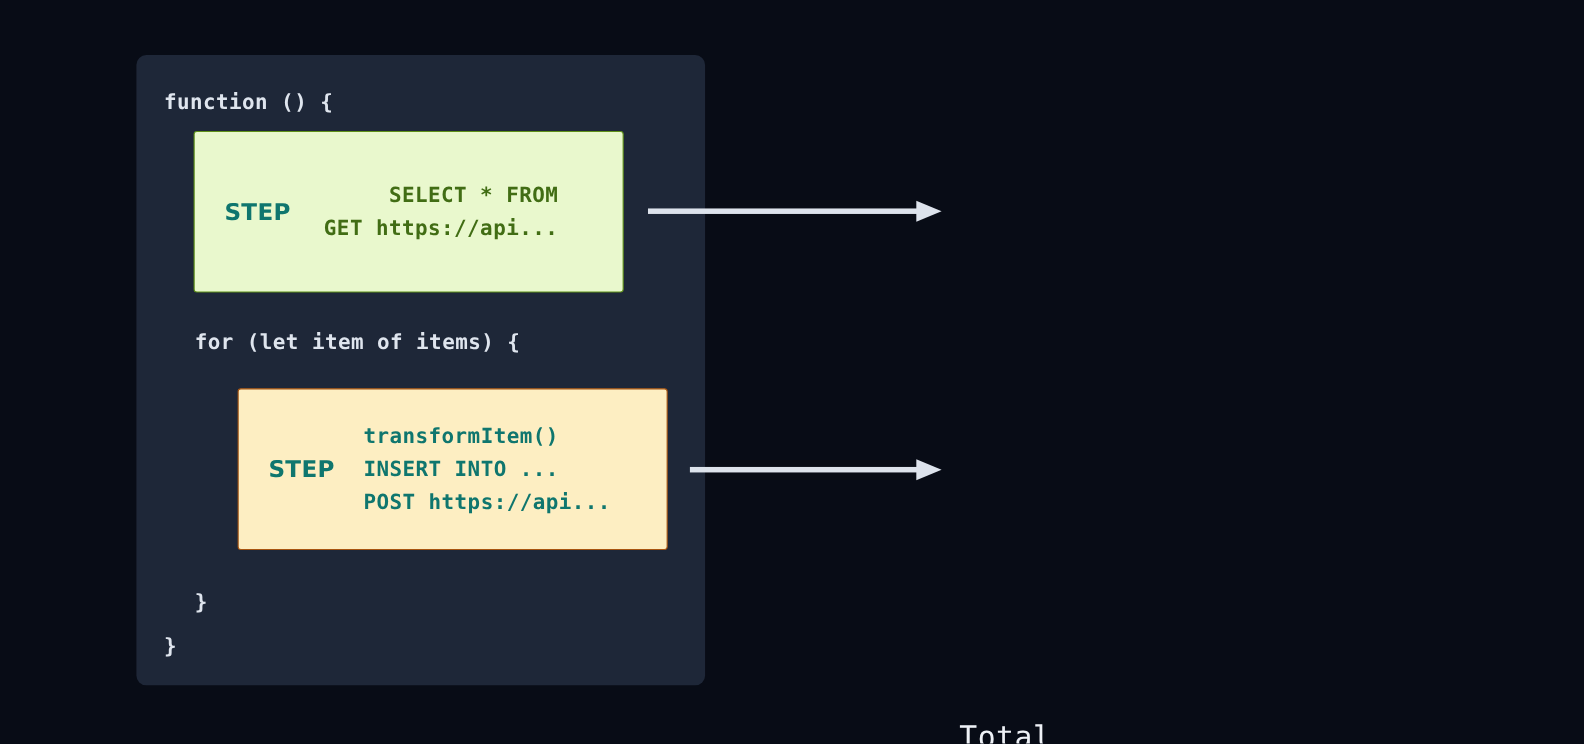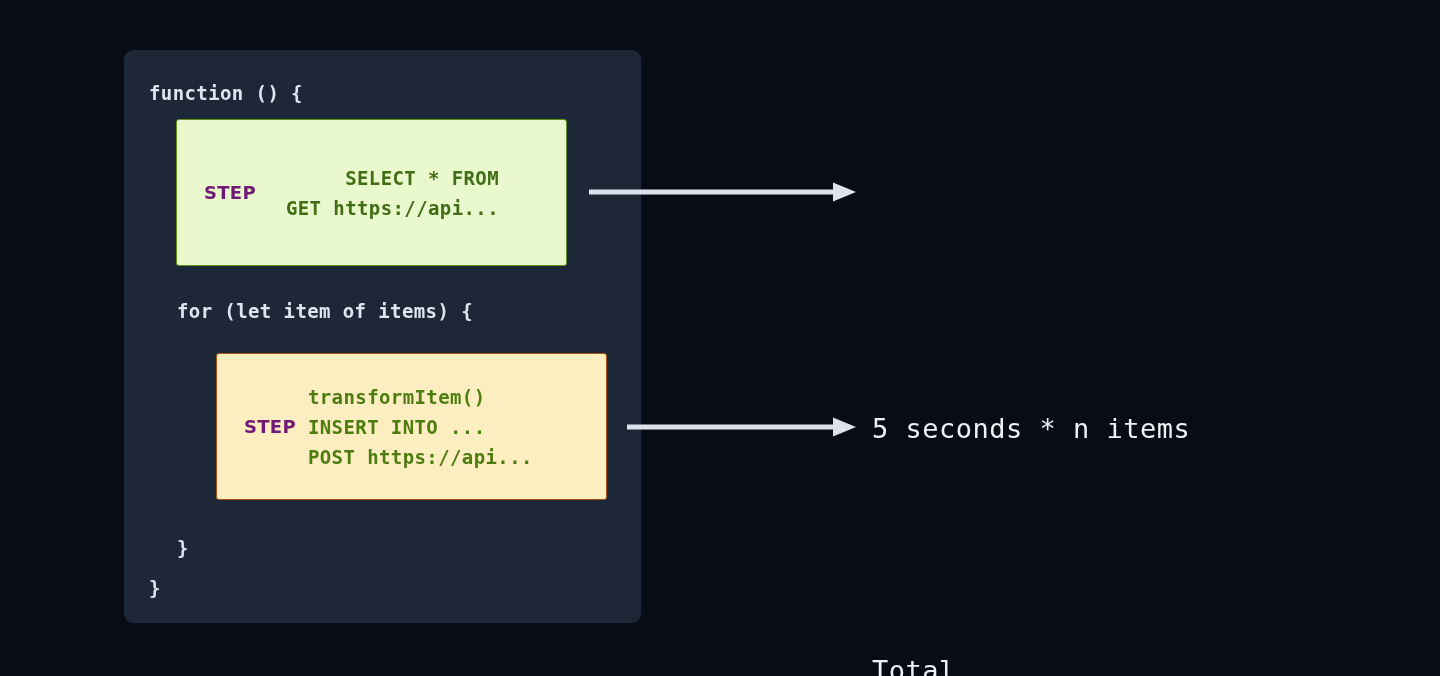--- a/index.html
+++ b/index.html
@@ -72,39 +72,39 @@
     top: 303px;
     width: 391px;
     height: 147px;
     background: #fdeec2;
     border: 1.5px solid #a8540f;
     padding-left: 27px;
   }
 
   .step-label {
     font-family: "DejaVu Sans", "Liberation Sans", sans-serif;
-    font-size: 18px;
+    font-size: 21px;
     font-weight: 700;
-    color: #701a75;
+    color: #0f766e;
     letter-spacing: 0.3px;
     flex: 0 0 auto;
     white-space: nowrap;
   }
 
   .step-code {
     font-family: "DejaVu Sans Mono", "Liberation Mono", monospace;
     font-size: 19px;
     font-weight: 700;
     line-height: 30px;
     letter-spacing: 0.4px;
     white-space: pre;
     flex: 0 0 auto;
   }
   .step-box-green .step-code { color: #416d14; margin-left: 30px; text-align: right; }
-  .step-box-amber .step-code { color: #4d7c0f; margin-left: 12px; }
+  .step-box-amber .step-code { color: #0f766e; margin-left: 26px; }
 
   
   .arrow {
     position: absolute;
     height: 22px;
     display: block;
   }
   .arrow svg { display: block; }
 
   
@@ -160,20 +160,19 @@
   </div>
 
   <div class="arrow" style="left:627px; top:416px; width:230px;">
     <svg width="230" height="22" viewBox="0 0 230 22" xmlns="http://www.w3.org/2000/svg">
       <rect x="0" y="8.5" width="208" height="5" fill="#dde3ec"></rect>
       <polygon points="206,1.5 229,11 206,20.5" fill="#dde3ec"></polygon>
     </svg>
   </div>
 
 
-  <div class="annotation anno-2">5 seconds * n items</div>
 
   <div class="annotation anno-total">
     <span class="total-line">Total</span>
     
   </div>
 
 </div>
 
 </body></html>

